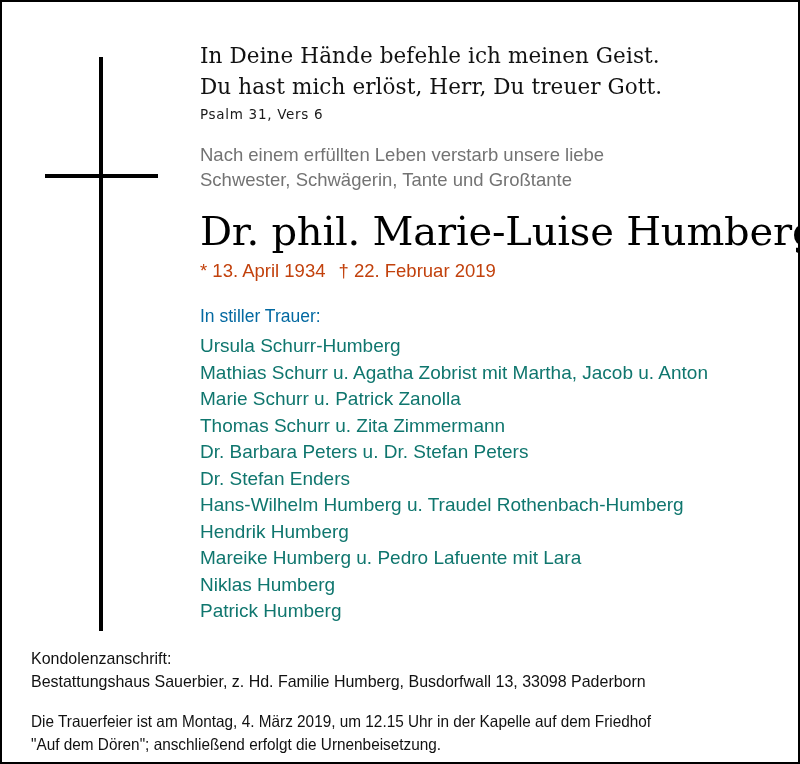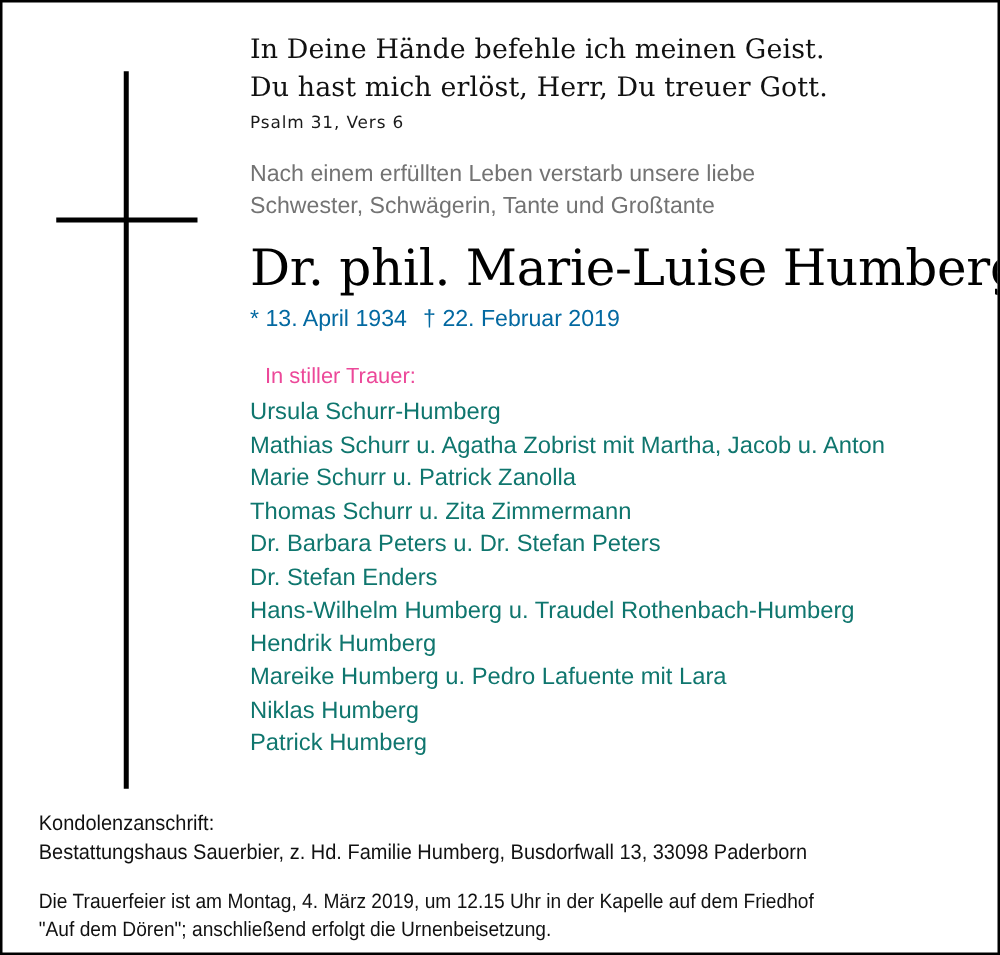--- a/index.html
+++ b/index.html
@@ -48,21 +48,21 @@
     top: 172px;
     width: 113px;
     height: 4px;
     background: #000000;
   }
 
   
   .content {
     position: absolute;
     left: 198px;
-    top: 22px;
+    top: 38px;
     width: 578px;
   }
 
   .verse {
     font-family: "DejaVu Serif", "Liberation Serif", serif;
     font-size: 21.5px;
     line-height: 31px;
     font-weight: 400;
     letter-spacing: 0.1px;
     color: #111111;
@@ -93,33 +93,32 @@
     font-weight: 400;
     letter-spacing: -0.2px;
     color: #000000;
     white-space: nowrap;
   }
 
   .dates {
     margin-top: 2px;
     font-size: 18.5px;
     line-height: 25px;
-    color: #0369a1;
+    color: #c2410c;
   }
   .dates .date-gap {
     display: inline-block;
     width: 13px;
   }
 
   .mourners-label {
     margin-top: 21px;
     font-size: 17.5px;
     line-height: 24px;
-    color: #ec4899;
-    margin-left: 12px;
+    color: #0369a1;
   }
 
   .mourners-list {
     margin-top: 5px;
     list-style: none;
     padding: 0;
   }
   .mourners-list li {
     font-size: 19px;
     line-height: 26.5px;

